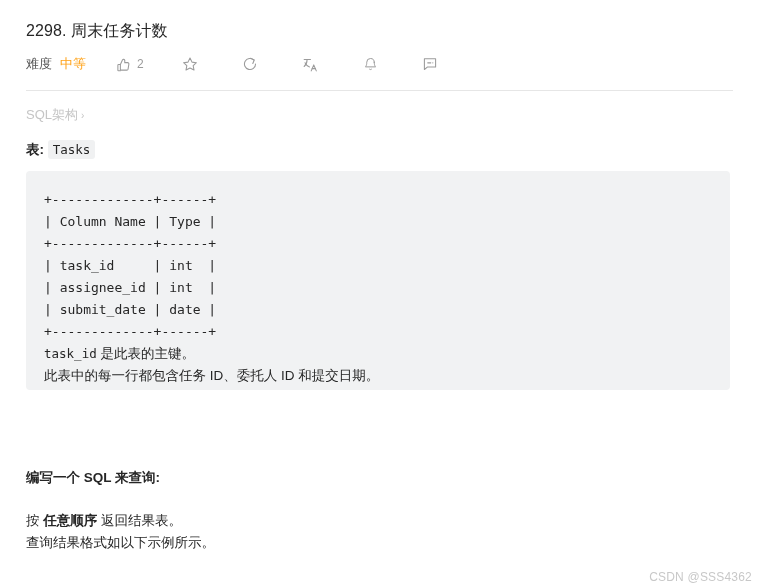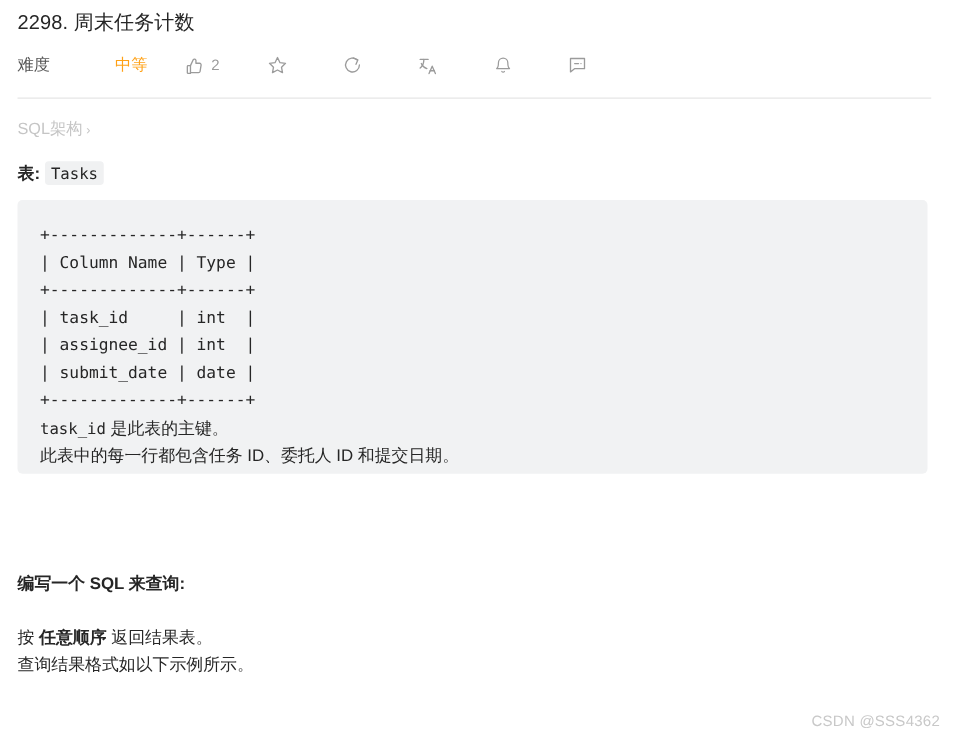--- a/index.html
+++ b/index.html
@@ -11,21 +11,21 @@
     height: 584px;
     background: #ffffff;
     font-family: "Liberation Sans", "DejaVu Sans", sans-serif;
     color: #262626;
     position: relative;
     overflow: hidden;
     -webkit-font-smoothing: antialiased;
   }
 
   .page {
-    padding: 0;
+    padding: 12px;
     position: relative;
     width: 766px;
     height: 584px;
     box-sizing: border-box;
   }
 
   
   .title {
     font-size: 16px;
     line-height: 22px;
@@ -46,21 +46,20 @@
     font-size: 13px;
     color: #3c3c4399;
     color: #555;
     margin-right: 8px;
     line-height: 18px;
   }
   .tb-difficulty {
     font-size: 13px;
     color: #ffa116;
     line-height: 18px;
-    margin-left: 44px;
   }
   .tb-item {
     display: flex;
     align-items: center;
     color: #9b9b9b;
     line-height: 0;
   }
   .tb-item svg { display: block; }
   .tb-count {
     font-size: 12px;

